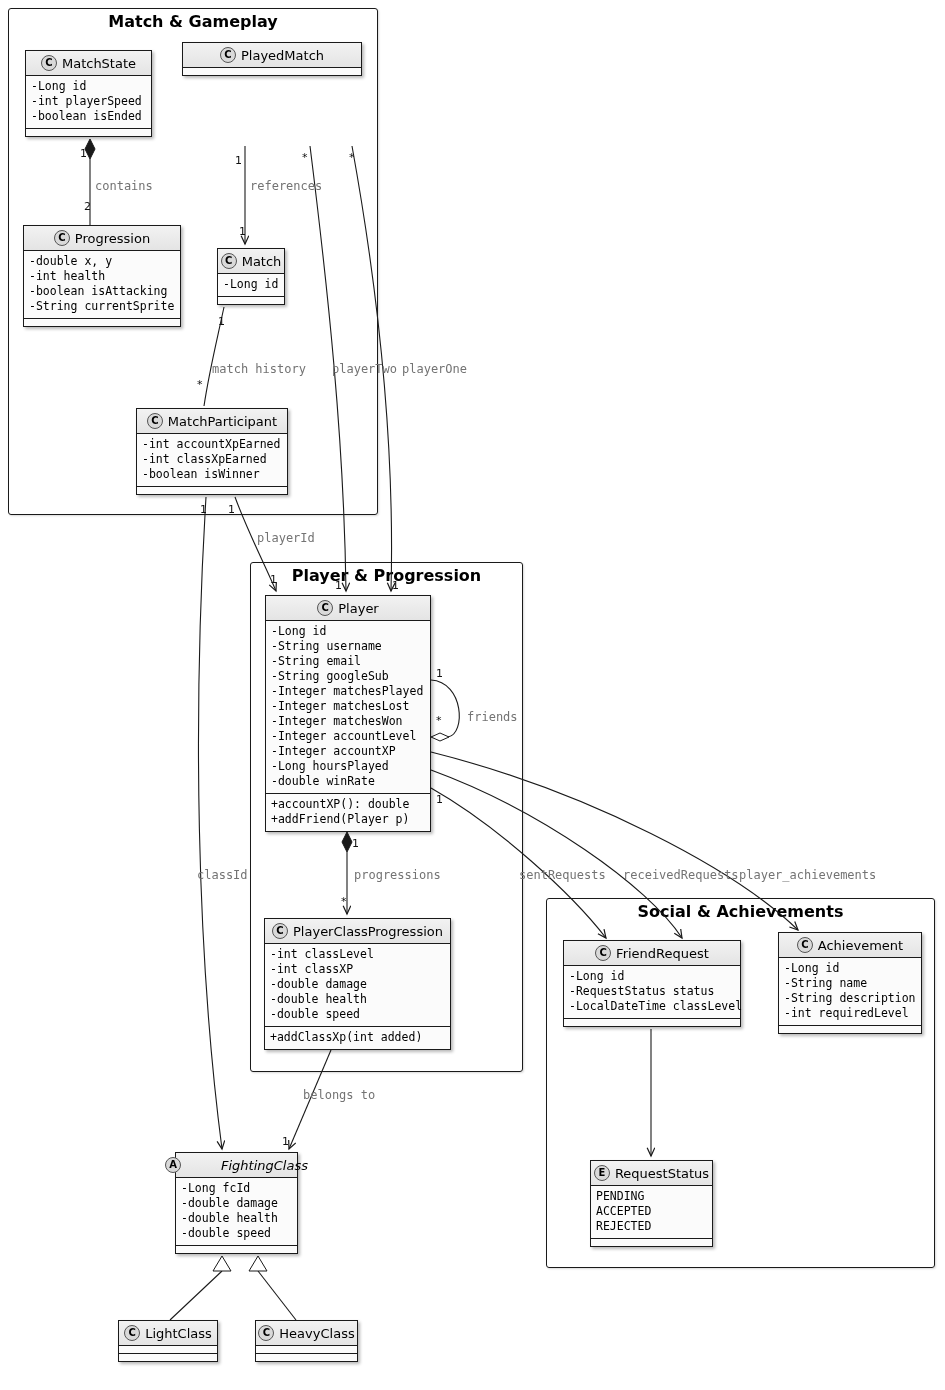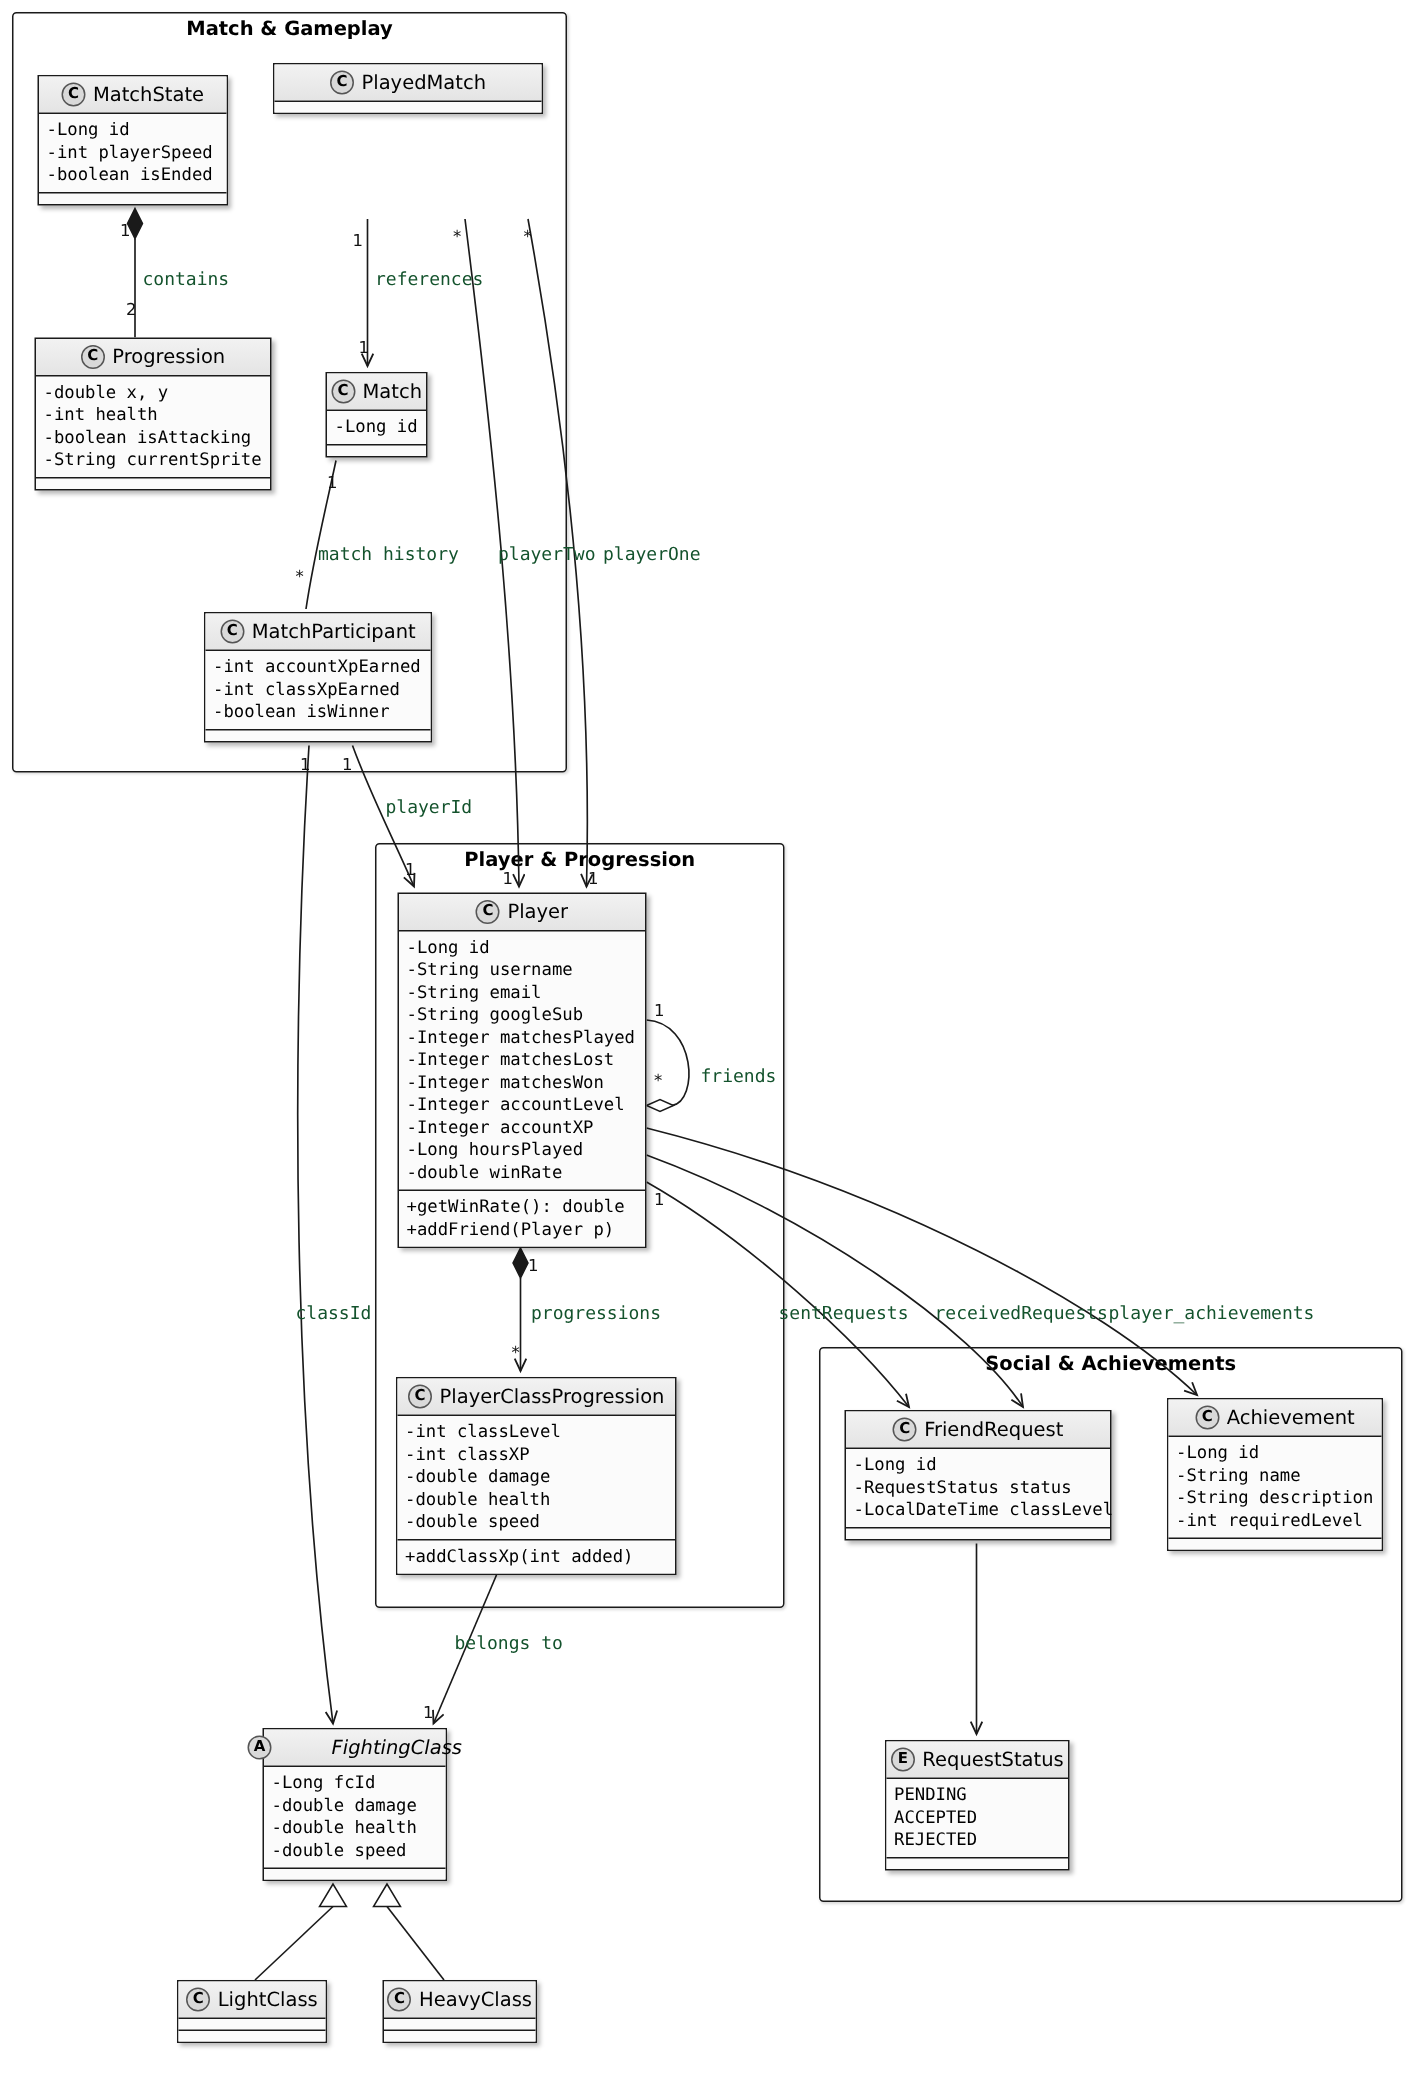--- a/index.html
+++ b/index.html
@@ -2,37 +2,37 @@
 <html><head>
 <meta charset="utf-8">
 <style>
   * { margin:0; padding:0; box-sizing:border-box; }
   html,body { background:#ffffff; }
   body { font-family:"DejaVu Sans", sans-serif; color:#111; }
   #canvas { position:relative; width:945px; height:1390px; background:#fff; overflow:hidden; }
 
   
   .package { position:absolute; border:1.5px solid #1a1a1a; border-radius:3px; background:transparent; z-index:1; box-shadow:1px 1px 2px rgba(0,0,0,.15); }
-  .pkg-title { position:absolute; top:3px; left:0; right:0; text-align:center; font-weight:bold; font-size:13px; color:#000; }
+  .pkg-title { position:absolute; top:3px; left:0; right:0; text-align:center; font-weight:bold; font-size:16px; color:#000; }
 
   
   #edges { position:absolute; left:0; top:0; z-index:2; pointer-events:none; }
 
   
   .uml-class { position:absolute; border:1px solid #1a1a1a; background:#fbfbfb; z-index:3; box-shadow:2px 2px 3px rgba(0,0,0,.28); }
   .cls-header { display:flex; align-items:center; justify-content:center; gap:5px; padding:4px 5px; background:linear-gradient(#f2f2f2,#e4e4e4); }
   .stereo { flex:0 0 auto; width:16px; height:16px; border-radius:50%; background:#d9d9d9; border:1px solid #555; font-size:10px; font-weight:bold; line-height:14px; text-align:center; color:#000; }
   .cls-name { font-size:13px; color:#000; white-space:nowrap; }
   .abstract .cls-name { font-style:italic;margin-left:35px; }
   .compartment { border-top:1px solid #1a1a1a; padding:3px 5px 4px; background:#fbfbfb; }
   .compartment.empty { height:8px; padding:0; }
   .member { font-family:"DejaVu Sans Mono", monospace; font-size:11.5px; line-height:15px; white-space:nowrap; color:#000; }
 
   
-  .edge-label { position:absolute; font-family:"DejaVu Sans Mono", monospace; font-size:12px; color:#14532d; z-index:4; white-space:nowrap; }
+  .edge-label { position:absolute; font-family:"DejaVu Sans Mono", monospace; font-size:12px; color:#737373; z-index:4; white-space:nowrap; }
   .mult { position:absolute; font-size:11px; color:#111; z-index:4; white-space:nowrap; }
 </style>
 </head>
 <body>
 
 <div id="canvas">
 
   <div class="package" style="left:8px;top:8px;width:370px;height:507px">
     <div class="pkg-title">Match &amp; Gameplay</div>
   </div>
@@ -147,21 +147,21 @@
         <div class="member">-String googleSub</div>
         <div class="member">-Integer matchesPlayed</div>
         <div class="member">-Integer matchesLost</div>
         <div class="member">-Integer matchesWon</div>
         <div class="member">-Integer accountLevel</div>
         <div class="member">-Integer accountXP</div>
         <div class="member">-Long hoursPlayed</div>
         <div class="member">-double winRate</div>
       </div>
     <div class="compartment">
-        <div class="member">+getWinRate(): double</div>
+        <div class="member">+accountXP(): double</div>
         <div class="member">+addFriend(Player p)</div>
       </div>
   </div>
 
   <div class="uml-class" style="left:264px;top:918px;width:187px">
     <div class="cls-header">
       <span class="stereo">C</span>
       <span class="cls-name">PlayerClassProgression</span>
     </div>
     <div class="compartment">

